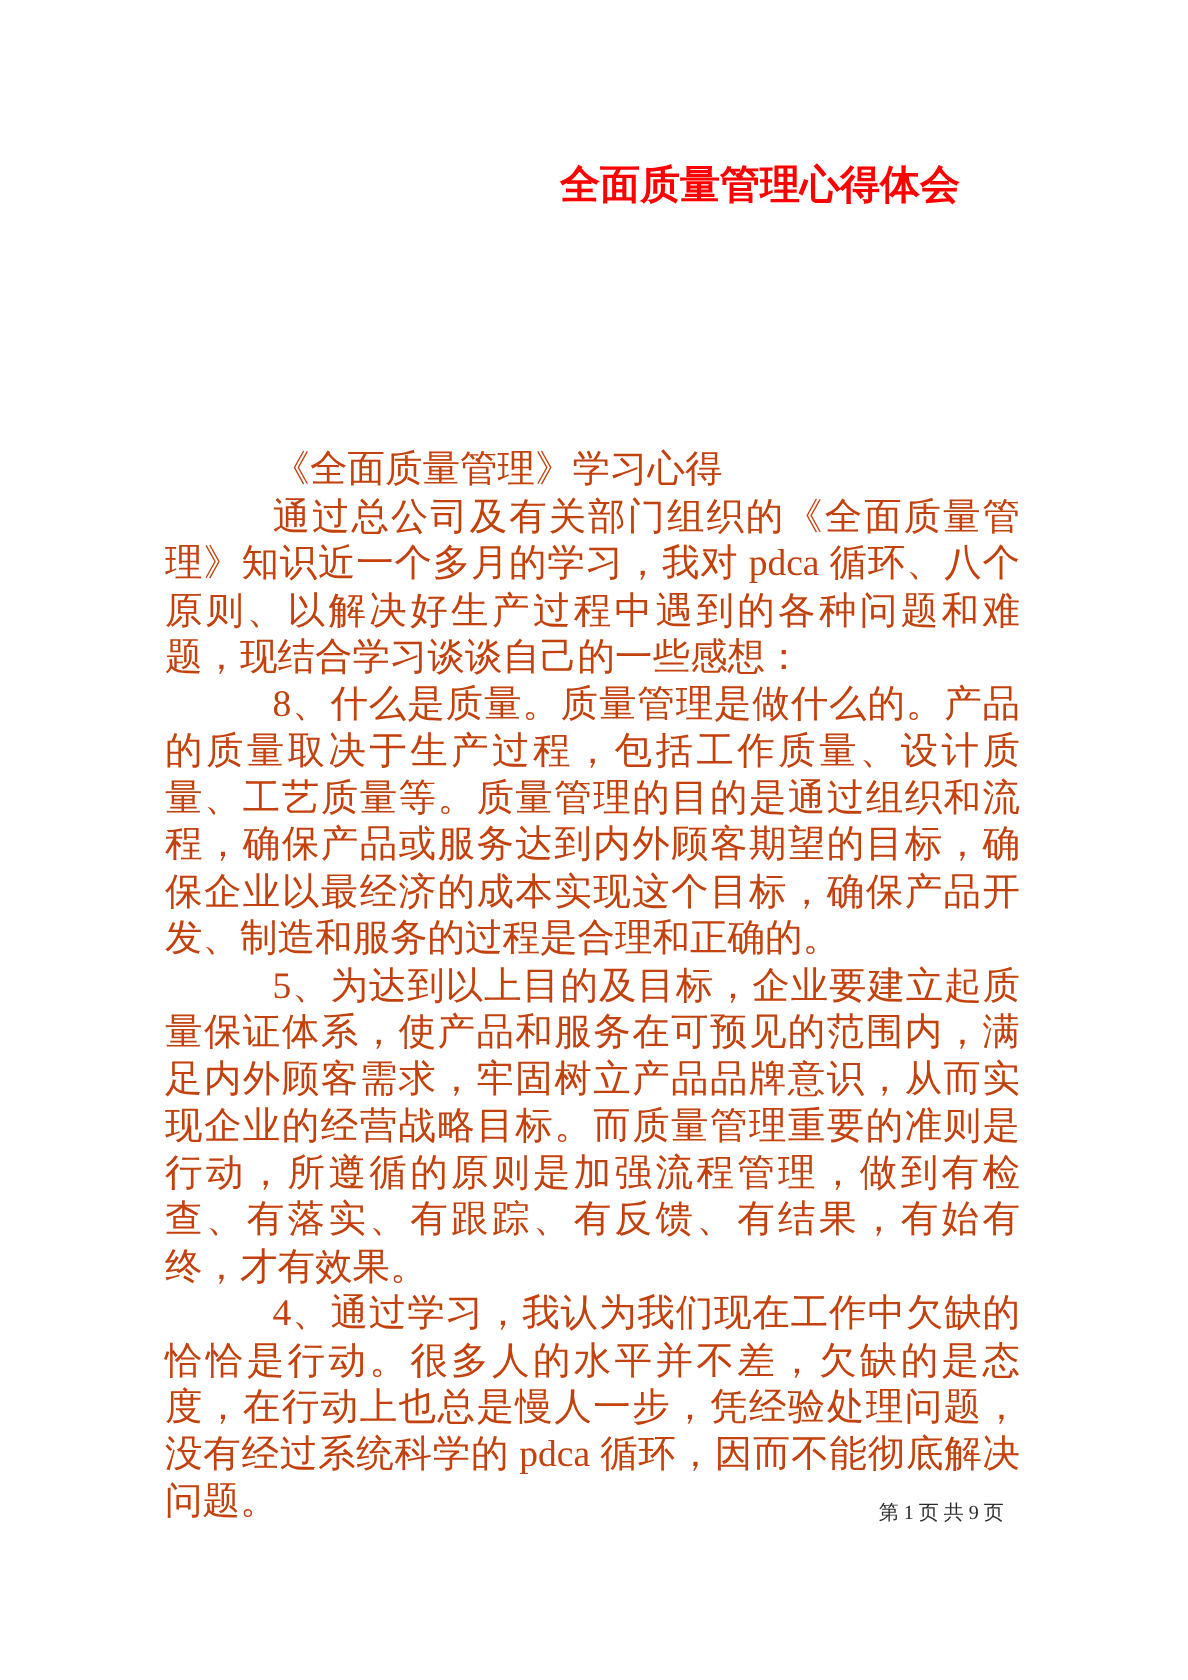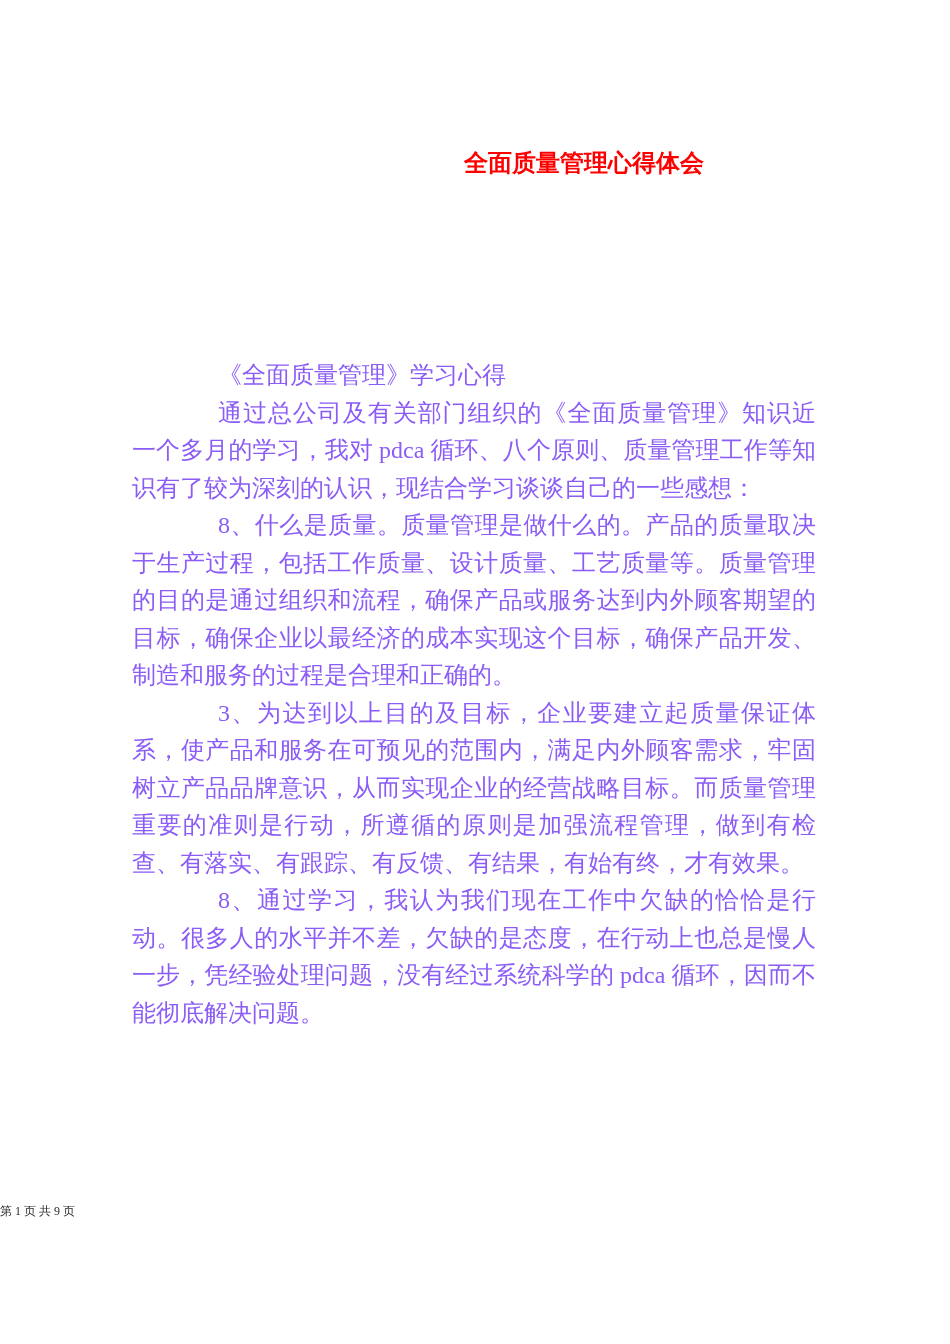--- a/index.html
+++ b/index.html
@@ -12,66 +12,66 @@
     width: 950px;
     height: 1344px;
     background: #ffffff;
     overflow: hidden;
     font-family: "Liberation Serif", "DejaVu Serif", serif;
   }
   .doc-title {
     position: absolute;
     left: 448px;
     top: 128px;
-    margin: 16px;
-    font-size: 24px;
+    margin: 0;
+    font-size: 32px;
     line-height: 38px;
     font-weight: bold;
     white-space: nowrap;
     letter-spacing: 0px;
   }
   .doc-body {
     position: absolute;
     left: 132px;
     top: 357px;
     width: 684px;
-    font-size: 24px;
+    font-size: 30px;
     line-height: 37.5px;
-    color: #8b5cf6;
+    color: #c2410c;
     text-align: justify;
     text-justify: inter-ideograph;
   }
   .doc-body p {
     margin: 0;
     padding: 0;
     text-indent: 86px;
   }
   .page-footer {
     position: absolute;
     left: 0;
     top: 1200px;
     width: 803px; 
-    text-align: left;
-    font-size: 12px;
+    text-align: right;
+    font-size: 16px;
     line-height: 22px;
     color: #2b2b2b;
   }
 </style>
 </head>
 <body>
 
 <div class="page">
 
   <h1 class="doc-title" style="color: rgb(255, 0, 0);">全面质量管理心得体会</h1>
 
   <div class="doc-body">
     <p>《全面质量管理》学习心得</p>
-    <p>通过总公司及有关部门组织的《全面质量管理》知识近一个多月的学习，我对 pdca 循环、八个原则、质量管理工作等知识有了较为深刻的认识，现结合学习谈谈自己的一些感想：</p>
+    <p>通过总公司及有关部门组织的《全面质量管理》知识近一个多月的学习，我对 pdca 循环、八个原则、以解决好生产过程中遇到的各种问题和难题，现结合学习谈谈自己的一些感想：</p>
     <p>8、什么是质量。质量管理是做什么的。产品的质量取决于生产过程，包括工作质量、设计质量、工艺质量等。质量管理的目的是通过组织和流程，确保产品或服务达到内外顾客期望的目标，确保企业以最经济的成本实现这个目标，确保产品开发、制造和服务的过程是合理和正确的。</p>
-    <p>3、为达到以上目的及目标，企业要建立起质量保证体系，使产品和服务在可预见的范围内，满足内外顾客需求，牢固树立产品品牌意识，从而实现企业的经营战略目标。而质量管理重要的准则是行动，所遵循的原则是加强流程管理，做到有检查、有落实、有跟踪、有反馈、有结果，有始有终，才有效果。</p>
-    <p>8、通过学习，我认为我们现在工作中欠缺的恰恰是行动。很多人的水平并不差，欠缺的是态度，在行动上也总是慢人一步，凭经验处理问题，没有经过系统科学的 pdca 循环，因而不能彻底解决问题。</p>
+    <p>5、为达到以上目的及目标，企业要建立起质量保证体系，使产品和服务在可预见的范围内，满足内外顾客需求，牢固树立产品品牌意识，从而实现企业的经营战略目标。而质量管理重要的准则是行动，所遵循的原则是加强流程管理，做到有检查、有落实、有跟踪、有反馈、有结果，有始有终，才有效果。</p>
+    <p>4、通过学习，我认为我们现在工作中欠缺的恰恰是行动。很多人的水平并不差，欠缺的是态度，在行动上也总是慢人一步，凭经验处理问题，没有经过系统科学的 pdca 循环，因而不能彻底解决问题。</p>
   </div>
 
   <div class="page-footer">
     <span>第 1 页 共 9 页</span>
   </div>
 
 </div>
 
 </body></html>

